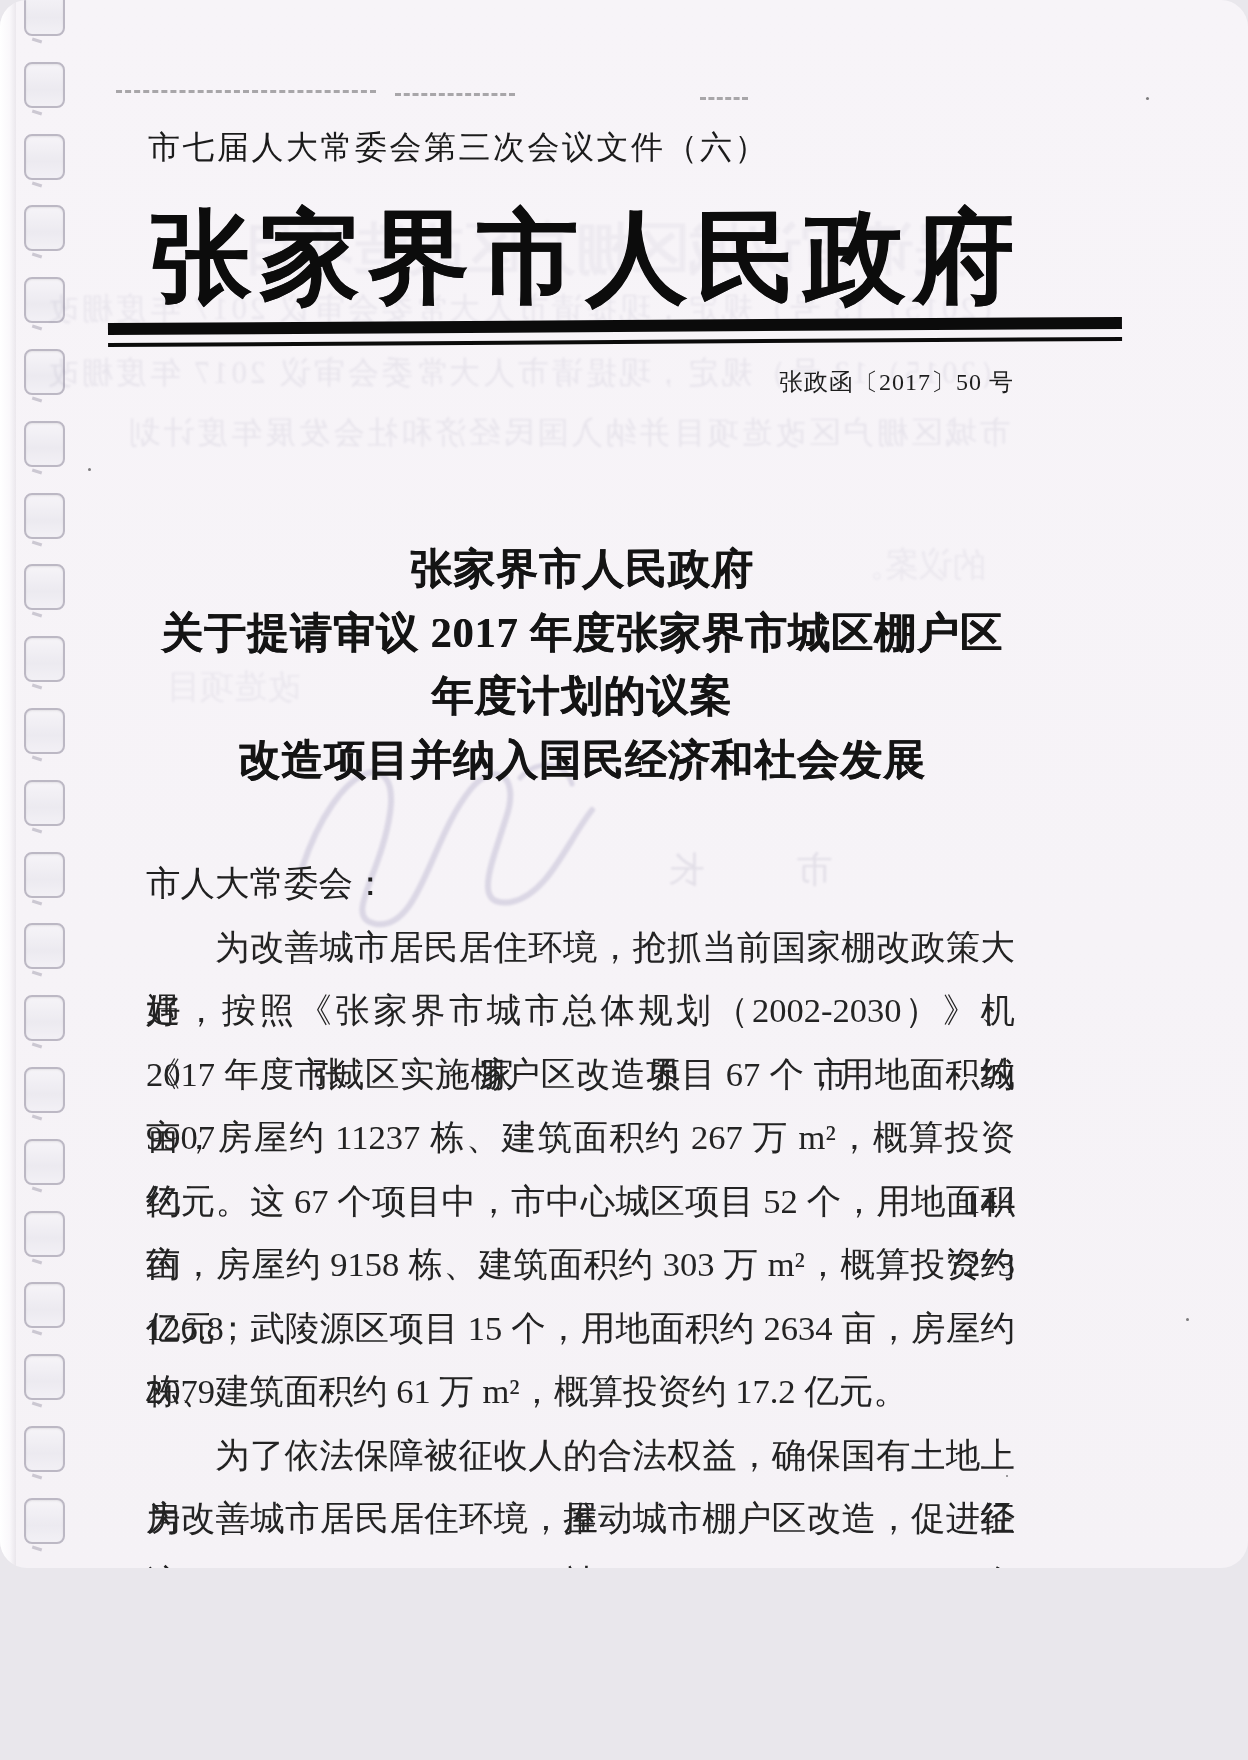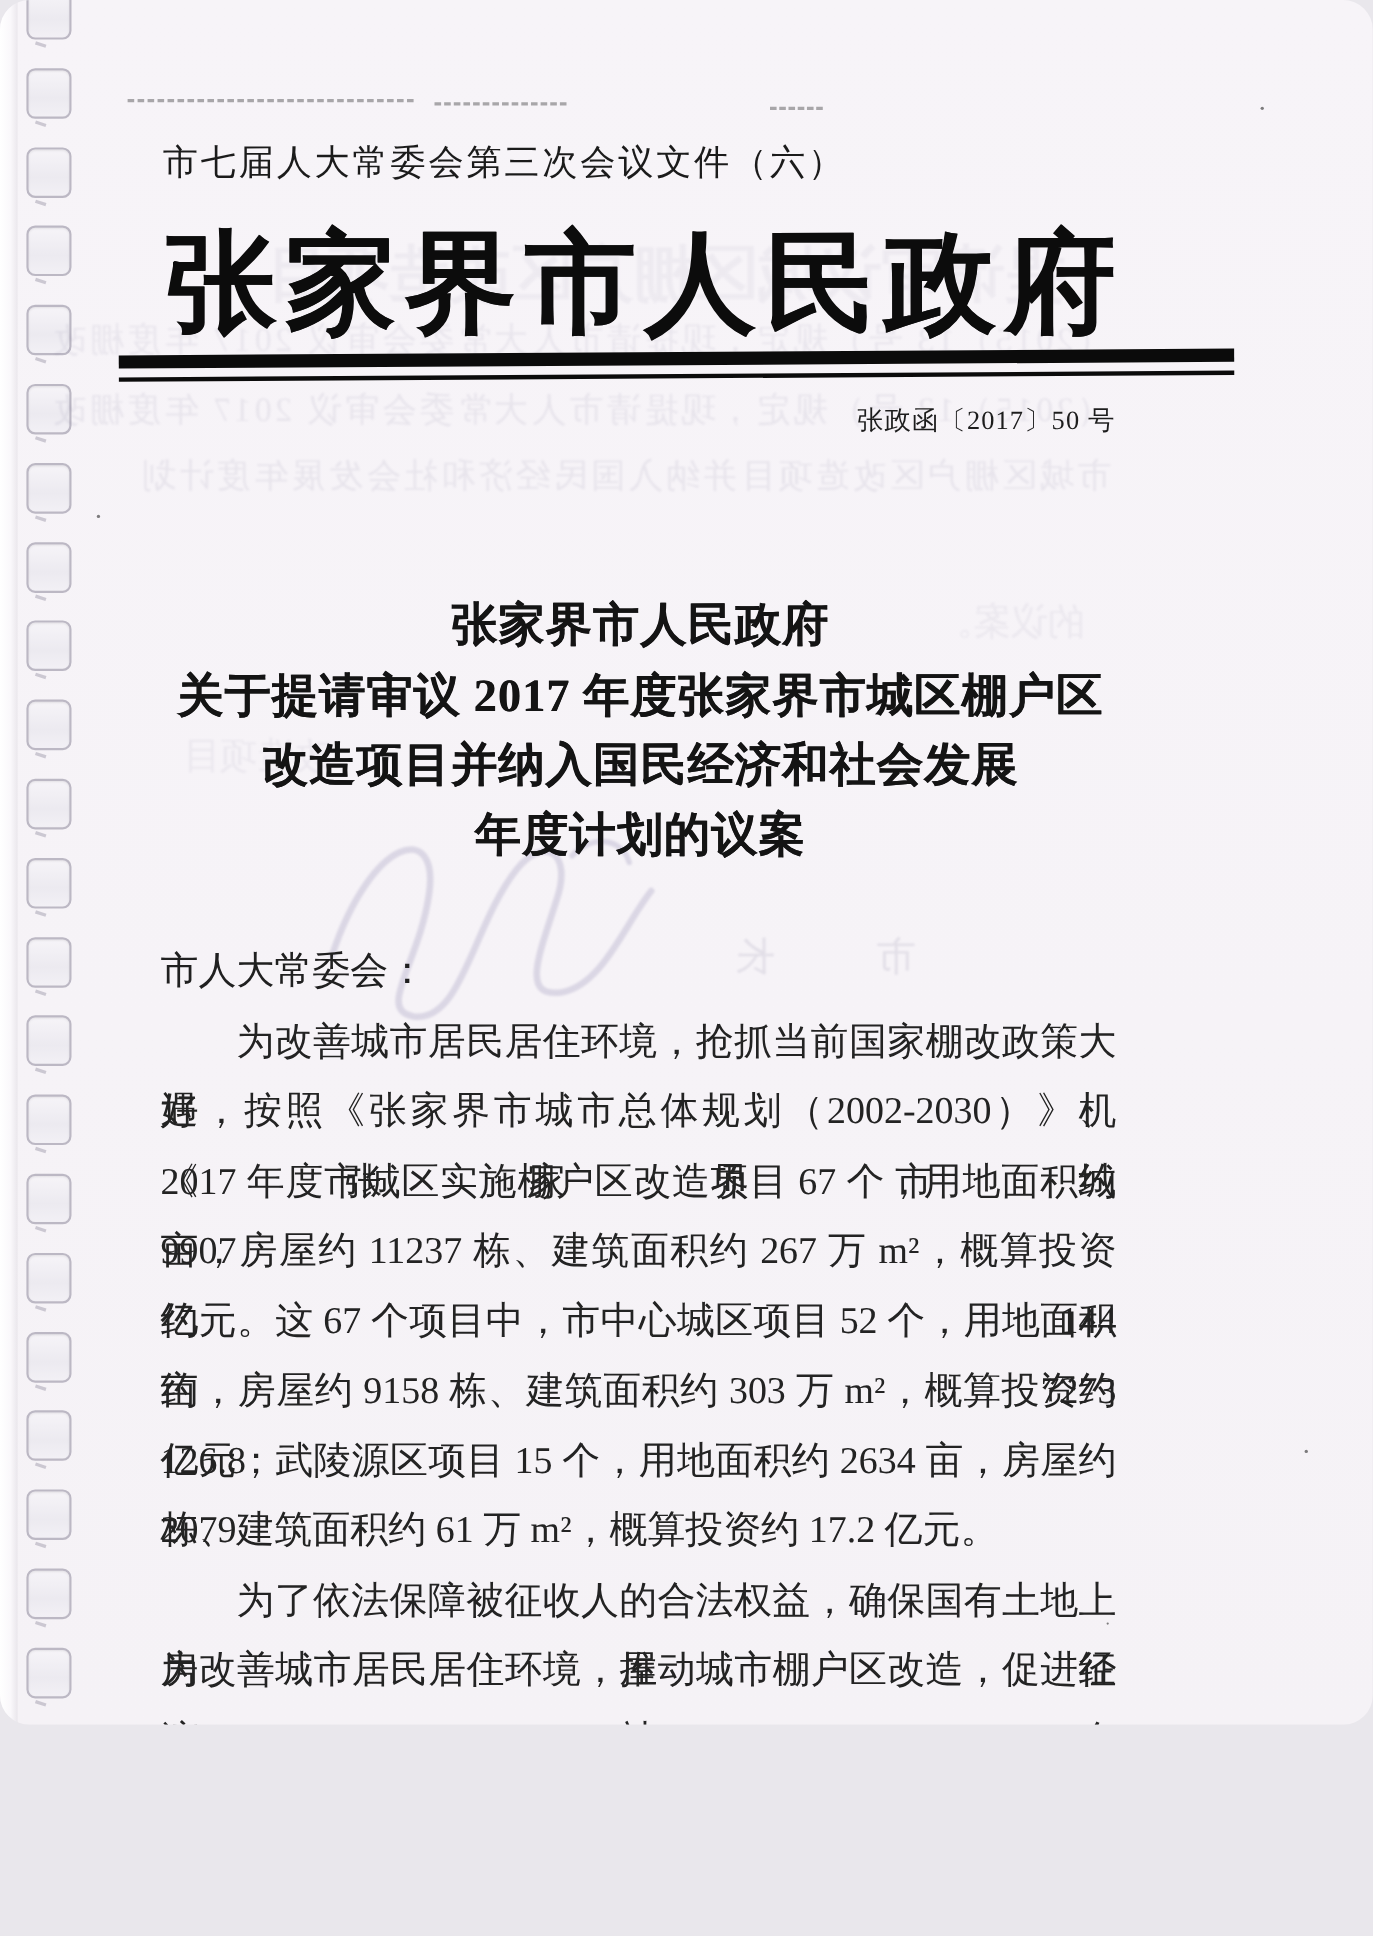--- a/index.html
+++ b/index.html
@@ -118,22 +118,22 @@
   <div class="rules-top">
     <div class="thick"></div>
     <div class="thin"></div>
   </div>
 
   <div class="docnum">张政函〔2017〕50 号</div>
 
   <div class="doc-title">
       <div class="title-line">张家界市人民政府</div>
       <div class="title-line">关于提请审议 2017 年度张家界市城区棚户区</div>
+      <div class="title-line">年度计划的议案</div>
       <div class="title-line">改造项目并纳入国民经济和社会发展</div>
-      <div class="title-line">年度计划的议案</div>
     </div>
 
   <div class="body">
     <div class="salutation">市人大常委会：</div>
     <div>
         <div class="line indent">为改善城市居民居住环境，抢抓当前国家棚改政策大好机</div>
         <div class="line">遇，按照《张家界市城市总体规划（2002-2030）》、《张家界市城</div>
         <div class="line">2017 年度市城区实施棚户区改造项目 67 个，用地面积约 9907</div>
         <div class="line">亩，房屋约 11237 栋、建筑面积约 267 万 m²，概算投资约 144</div>
         <div class="line">亿元。这 67 个项目中，市中心城区项目 52 个，用地面积约 7273</div>

